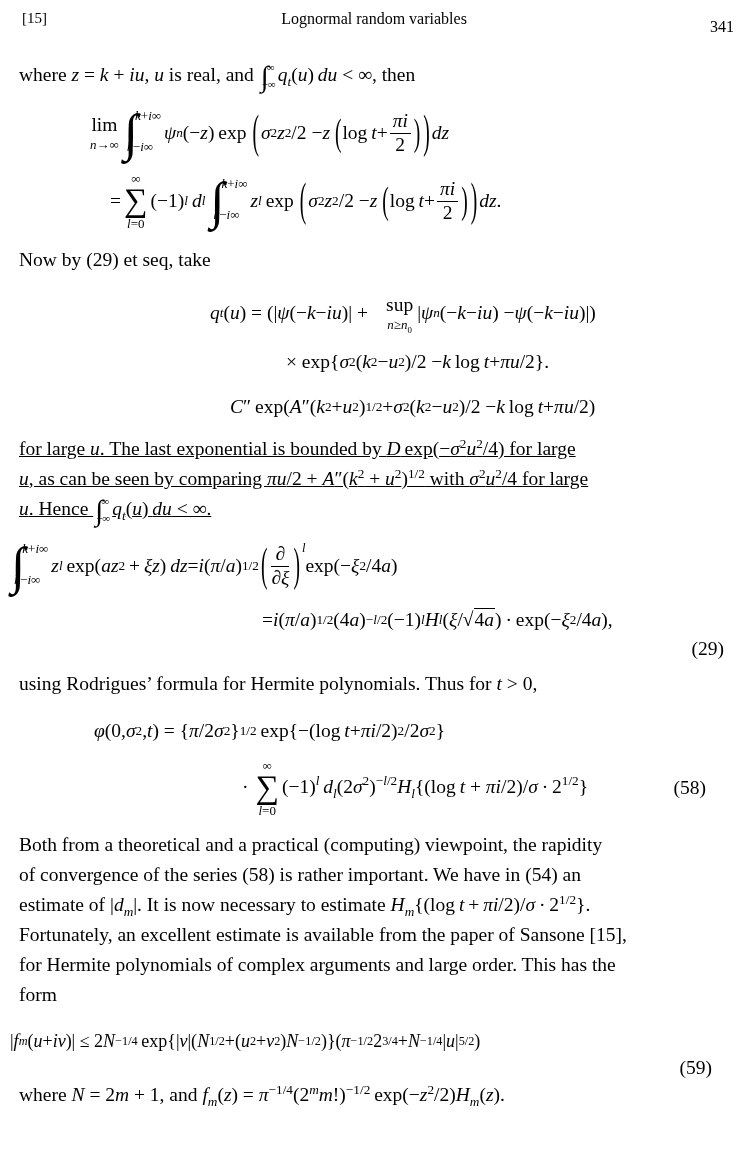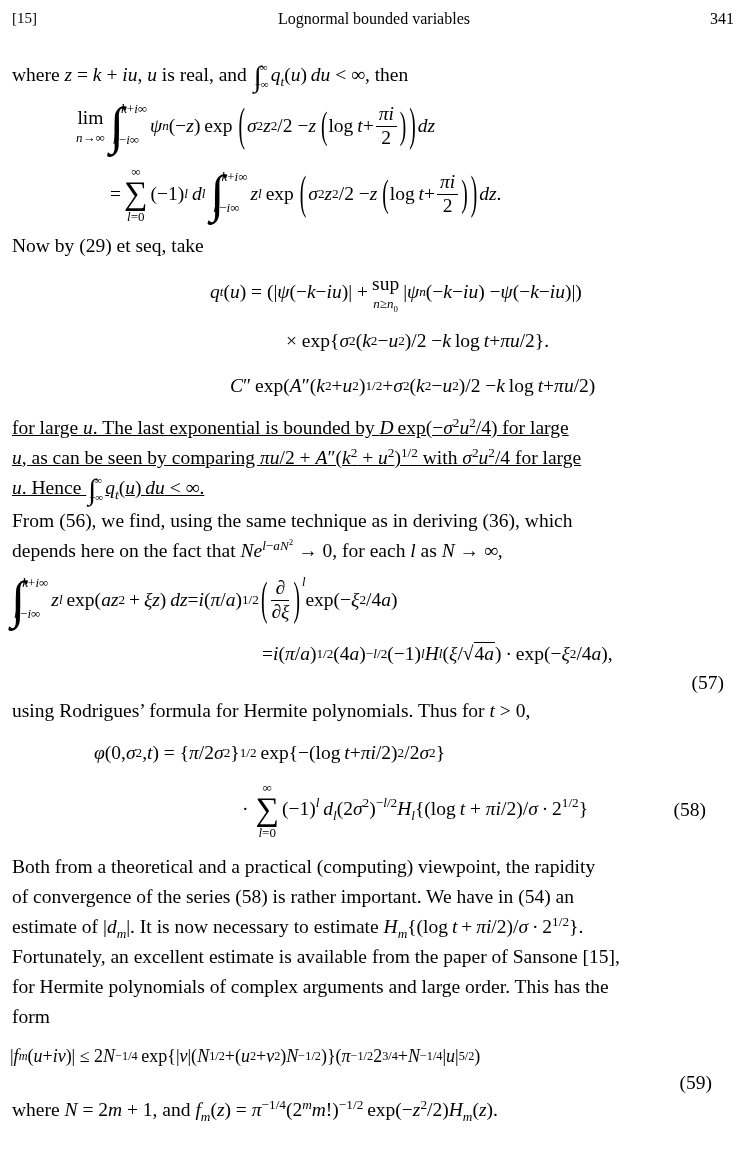--- a/index.html
+++ b/index.html
@@ -4,25 +4,25 @@
 <style>
   html,body { margin:0; padding:0; background:#ffffff; }
   .page {
     position:relative; width:750px; height:1176px; box-sizing:border-box;
     background:#ffffff; color:#000;
     font-family:"Liberation Serif","DejaVu Serif",serif;
     font-size:19.5px; overflow:hidden; padding:10px 12px 0 10px;
   }
   
   .hdr { position:relative; height:24px; margin-bottom:26px; font-size:16px; }
-  .hdr .ref { position:absolute; left:2px; top:0; font-size:15px; }
+  .hdr .ref { position:absolute; left:12px; top:0; font-size:15px; }
   .hdr .ttl { position:absolute; left:50%; transform:translateX(-50%); top:0; }
-  .hdr .pno { position:absolute; right:4px; top:0; }
+  .hdr .pno { position:absolute; right:4px; top:8px; }
   
-  .para { margin:2px; line-height:30px; text-align:justify; }
+  .para { margin:9px; line-height:30px; text-align:justify; }
   
   .eqline { display:flex; align-items:center; text-align:left; }
   .eqnumline { text-align:right; line-height:22px; }
   i { font-style:italic; }
   sup,sub { font-size:68%; line-height:0; }
   
   .fr { display:inline-block; vertical-align:-0.55em; text-align:center; line-height:1.05; margin:0 2px; }
   .fr .nu { display:block; padding:0 3px 1px; border-bottom:1.4px solid #000; }
   .fr .de { display:block; padding-top:1px; }
   
@@ -40,21 +40,21 @@
   .ii .lims .u { margin-left:-2px; }
   .ii .lims .l { margin-left:-7px; }
   
   .sum { display:inline-flex; flex-direction:column; align-items:center; vertical-align:middle;
          line-height:1; margin:0 3px; }
   .sum .u { font-size:13px; margin-bottom:1px; }
   .sum .sym { font-size:33px; line-height:0.9; font-style:normal; }
   .sum .b { font-size:13px; margin-top:2px; }
   
   .limop { display:inline-flex; flex-direction:column; align-items:center; vertical-align:middle;
-           line-height:1; margin:0 4px 0 4px; }
+           line-height:1; margin:0 4px 0 18px; }
   .limop .t { font-style:normal; }
   .limop .b { font-size:13px; margin-top:3px; }
   
   .bp  { display:inline-block; transform:scaleY(1.95); transform-origin:center; font-style:normal; margin:0 1px; }
   .bp2 { display:inline-block; transform:scaleY(2.35); transform-origin:center; font-style:normal; margin:0 2px; }
   
   .hsup { font-size:65%; position:relative; top:-1.35em; }
   
   .sqrt { white-space:nowrap; }
   .sqrt .rad { border-top:1.4px solid #000; padding:0 1px; }
@@ -77,21 +77,21 @@
   .p7 { margin-top:8px; }
   .p8 { line-height:28px; margin-top:2px; }
 </style>
 </head>
 <body>
 
 <div class="page">
 
   <div class="hdr">
     <span class="ref">[15]</span>
-    <span class="ttl">Lognormal bounded variables</span>
+    <span class="ttl">Lognormal random variables</span>
     <span class="pno">341</span>
   </div>
 
   <p class="para">where <i>z</i> = <i>k</i> + <i>iu</i>, <i>u</i> is real, and <span class="ii">
         <span class="sym">∫</span>
         <span class="lims">
           <span class="u">∞</span>
           <span class="l">−∞</span>
         </span>
       </span><i>q</i><sub><i>t</i></sub>(<i>u</i>) <i>du</i> &lt; ∞, then</p>
@@ -140,35 +140,34 @@
   <div class="eqline eqC"><i>C</i>″ exp(<i>A</i>″(<i>k</i><sup>2</sup> + <i>u</i><sup>2</sup>)<sup>1/2</sup> + <i>σ</i><sup>2</sup>(<i>k</i><sup>2</sup> − <i>u</i><sup>2</sup>)/2 − <i>k</i> log <i>t</i> + <i>πu</i>/2)</div>
 
   <p class="para p4">for large <i>u</i>.  The last exponential is bounded by <i>D</i> exp(−<i>σ</i><sup>2</sup><i>u</i><sup>2</sup>/4) for large<br><i>u</i>, as can be seen by comparing <i>πu</i>/2 + <i>A</i>″(<i>k</i><sup>2</sup> + <i>u</i><sup>2</sup>)<sup>1/2</sup> with <i>σ</i><sup>2</sup><i>u</i><sup>2</sup>/4 for large<br><i>u</i>. Hence <span class="ii">
         <span class="sym">∫</span>
         <span class="lims">
           <span class="u">∞</span>
           <span class="l">−∞</span>
         </span>
       </span><i>q</i><sub><i>t</i></sub>(<i>u</i>) <i>du</i> &lt; ∞.</p>
 
-  <p class="para">From (56), we find, using the same technique as in deriving (36), which<br>depends here on the fact that <i>Ne</i><sup><i>l</i>−<i>aN</i><sup>2</sup></sup> → 0, for each <i>l</i> as <i>N</i> → ∞,</p>
 
   <div>
     <div class="eqline eq57a"><span class="ig">
           <span class="sym">∫</span>
           <span class="lims">
             <span class="u"><i>k</i>+<i>i</i>∞</span>
             <span class="l"><i>k</i>−<i>i</i>∞</span>
           </span>
         </span> <i>z</i><sup><i>l</i></sup> exp(<i>az</i><sup>2</sup> + <i>ξz</i>) <i>dz</i> = <i>i</i>(<i>π</i>/<i>a</i>)<sup>1/2</sup> <span class="bp2">(</span><span class="fr">
           <span class="nu">∂</span>
           <span class="de">∂<i>ξ</i></span>
         </span><span class="bp2">)</span><span class="hsup"><i>l</i></span> exp(−<i>ξ</i><sup>2</sup>/4<i>a</i>)</div>
     <div class="eqline eq57b">= <i>i</i>(<i>π</i>/<i>a</i>)<sup>1/2</sup>(4<i>a</i>)<sup>−<i>l</i>/2</sup>(−1)<sup><i>l</i></sup><i>H</i><sub><i>l</i></sub>(<i>ξ</i>/<span class="sqrt">√<span class="rad">4<i>a</i></span></span>) · exp(−<i>ξ</i><sup>2</sup>/4<i>a</i>),</div>
-    <div class="eqnumline eq57n"><span class="eqnum">(57)</span></div>
+    <div class="eqnumline eq57n"><span class="eqnum">(29)</span></div>
   </div>
 
   <p class="para">using Rodrigues’ formula for Hermite polynomials.  Thus for <i>t</i> &gt; 0,</p>
 
   <div>
     <div class="eqline eq58a"><i>φ</i>(0, <i>σ</i><sup>2</sup>, <i>t</i>) = {<i>π</i>/2<i>σ</i><sup>2</sup>}<sup>1/2</sup> exp{−(log <i>t</i> + <i>πi</i>/2)<sup>2</sup>/2<i>σ</i><sup>2</sup>}</div>
     <div class="eqline eq58b">
       <span>· <span class="sum">
             <span class="u">∞</span>
             <span class="sym">∑</span>

